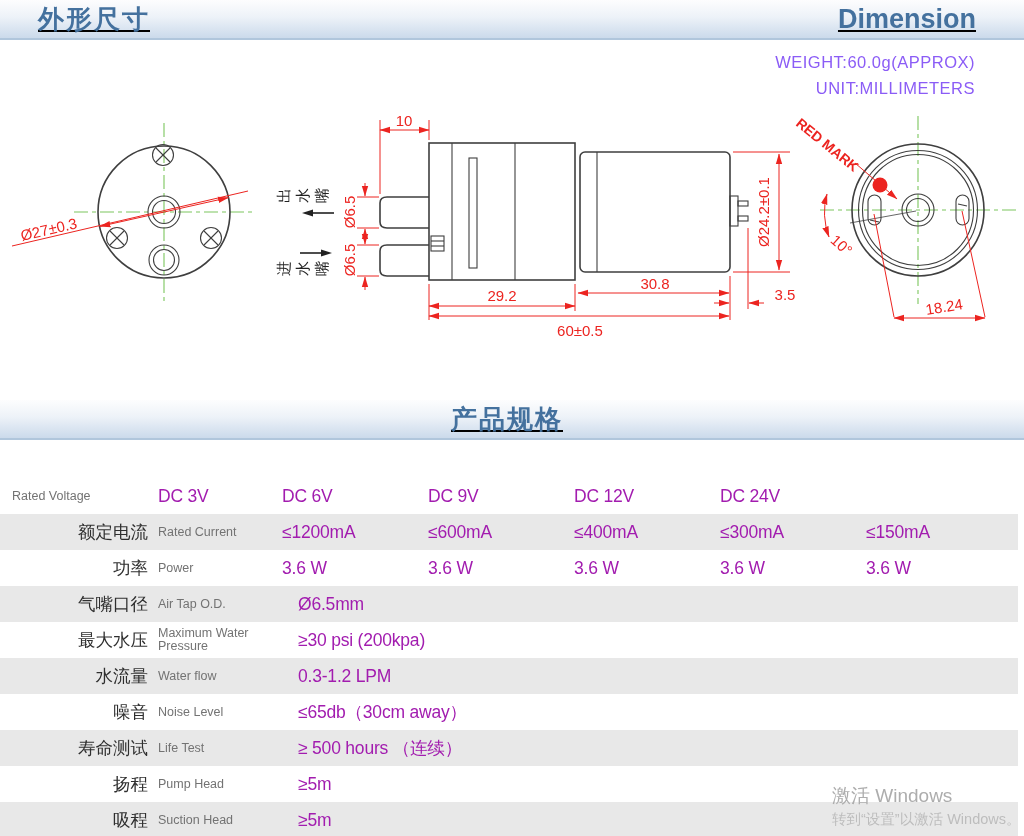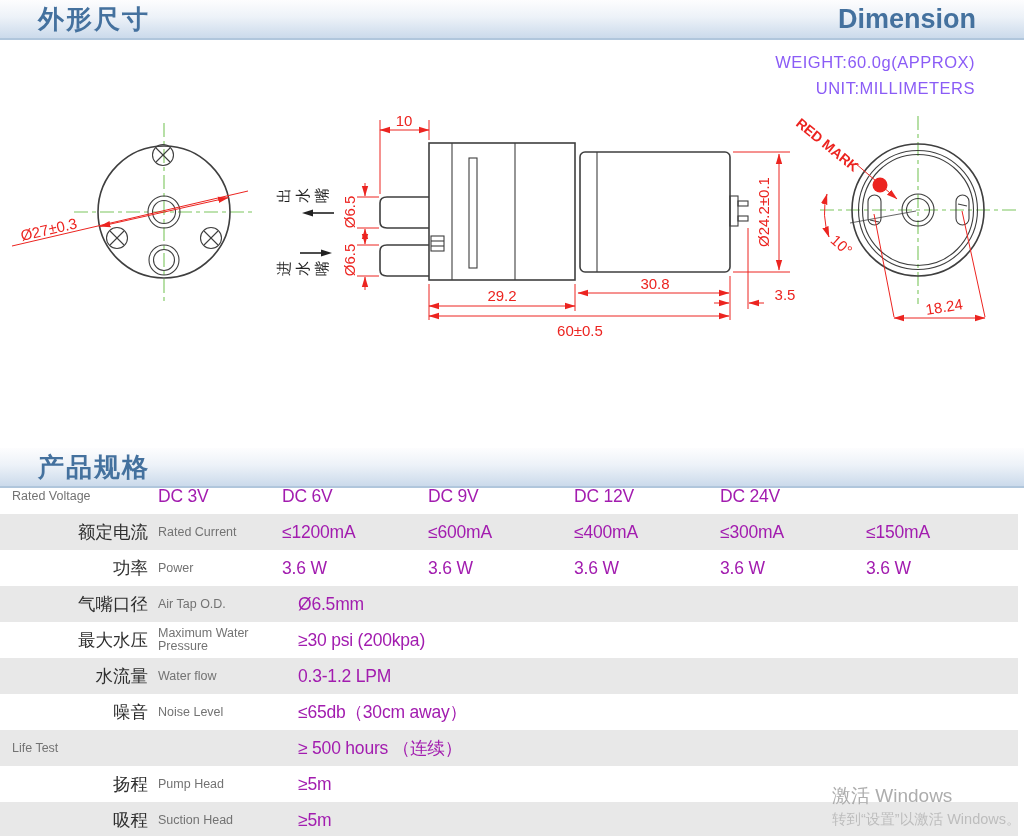--- a/index.html
+++ b/index.html
@@ -6,23 +6,24 @@
   body{
     width:1024px;height:836px;position:relative;overflow:hidden;background:#ffffff;
     font-family:"Liberation Sans", sans-serif;
   }
   .banner{
     position:absolute;left:0;width:1024px;height:40px;box-sizing:border-box;
     background:linear-gradient(180deg,#fdfdfe 0%,#edf2f8 45%,#cbdaeb 100%);
     border-bottom:2px solid #b0c6dc;
     display:flex;align-items:center;justify-content:space-between;
     padding:0 48px 0 38px;
+    text-decoration:underline;
   }
   #banner-dim{top:0;}
-  #banner-spec{top:448px;}
+  #banner-spec{top:400px;justify-content:center;}
   .banner .cn{font-size:26px;font-weight:bold;color:#44719e;letter-spacing:2px;}
   .banner .en{font-size:27px;font-weight:bold;color:#44719e;}
   .meta{
     position:absolute;top:49px;right:49px;text-align:right;
     color:#8b5cf6;font-size:16.5px;line-height:26px;letter-spacing:.5px;
   }
   svg.drawing{position:absolute;top:95px;left:0;}
   
   .ln{stroke:#3f3f3f;stroke-width:1.1;fill:none;}
   .ln2{stroke:#3f3f3f;stroke-width:1.6;fill:none;}
@@ -251,20 +252,21 @@
         <div class="cn">水流量</div>
         <div class="en">Water flow</div>
         <div class="val span">0.3-1.2 LPM</div>
       </div>
       <div class="spec-row">
         <div class="cn">噪音</div>
         <div class="en">Noise Level</div>
         <div class="val span">≤65db（30cm away）</div>
       </div>
       <div class="spec-row alt">
+        <div class="cn">寿命测试</div>
         <div class="en">Life Test</div>
         <div class="val span">≥ 500 hours （连续）</div>
       </div>
       <div class="spec-row">
         <div class="cn">扬程</div>
         <div class="en">Pump Head</div>
         <div class="val span">≥5m</div>
       </div>
       <div class="spec-row alt">
         <div class="cn">吸程</div>

